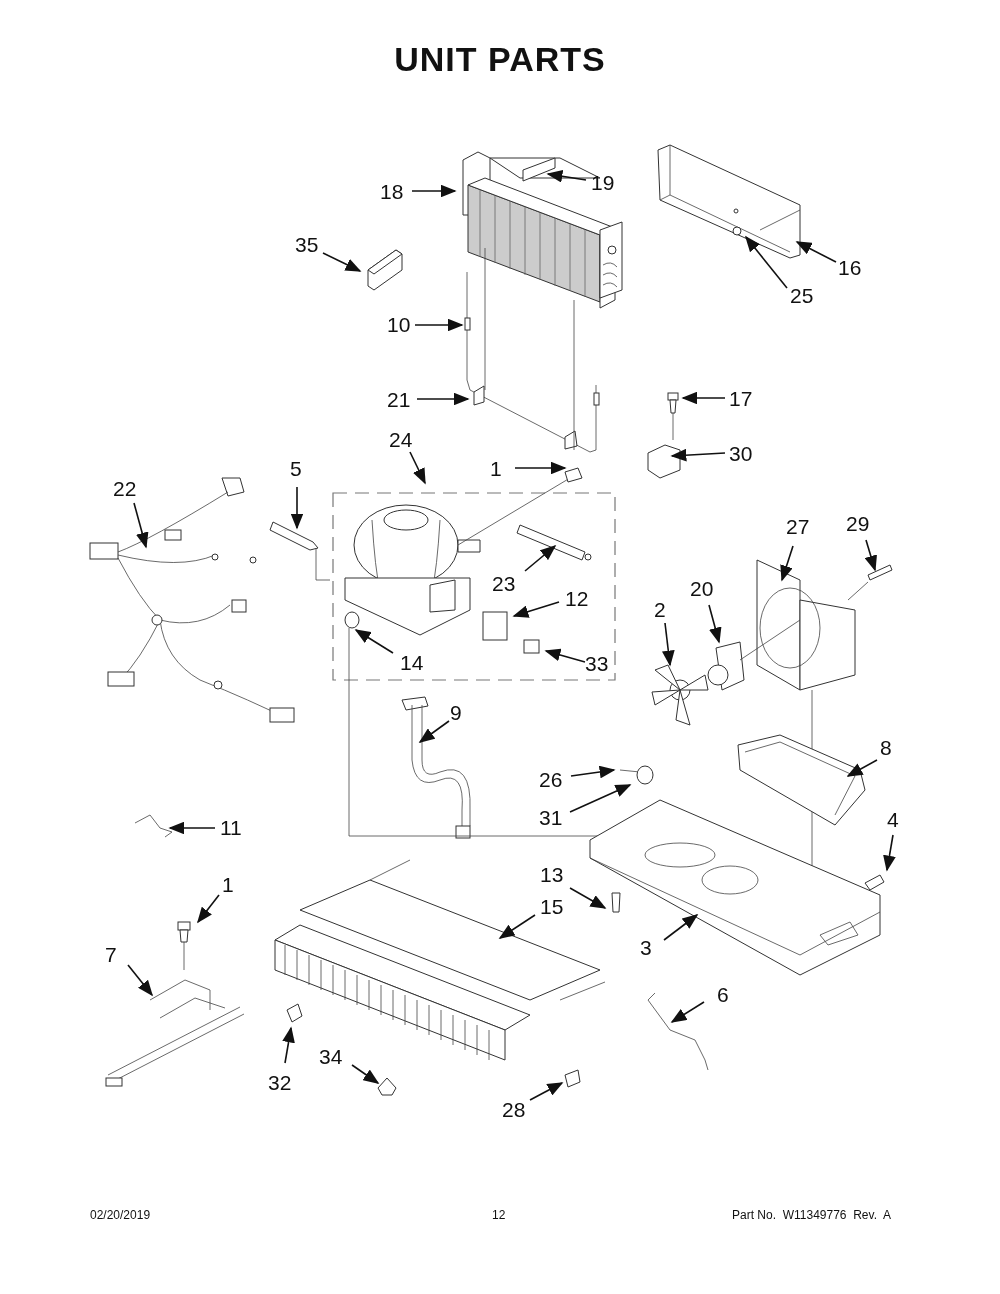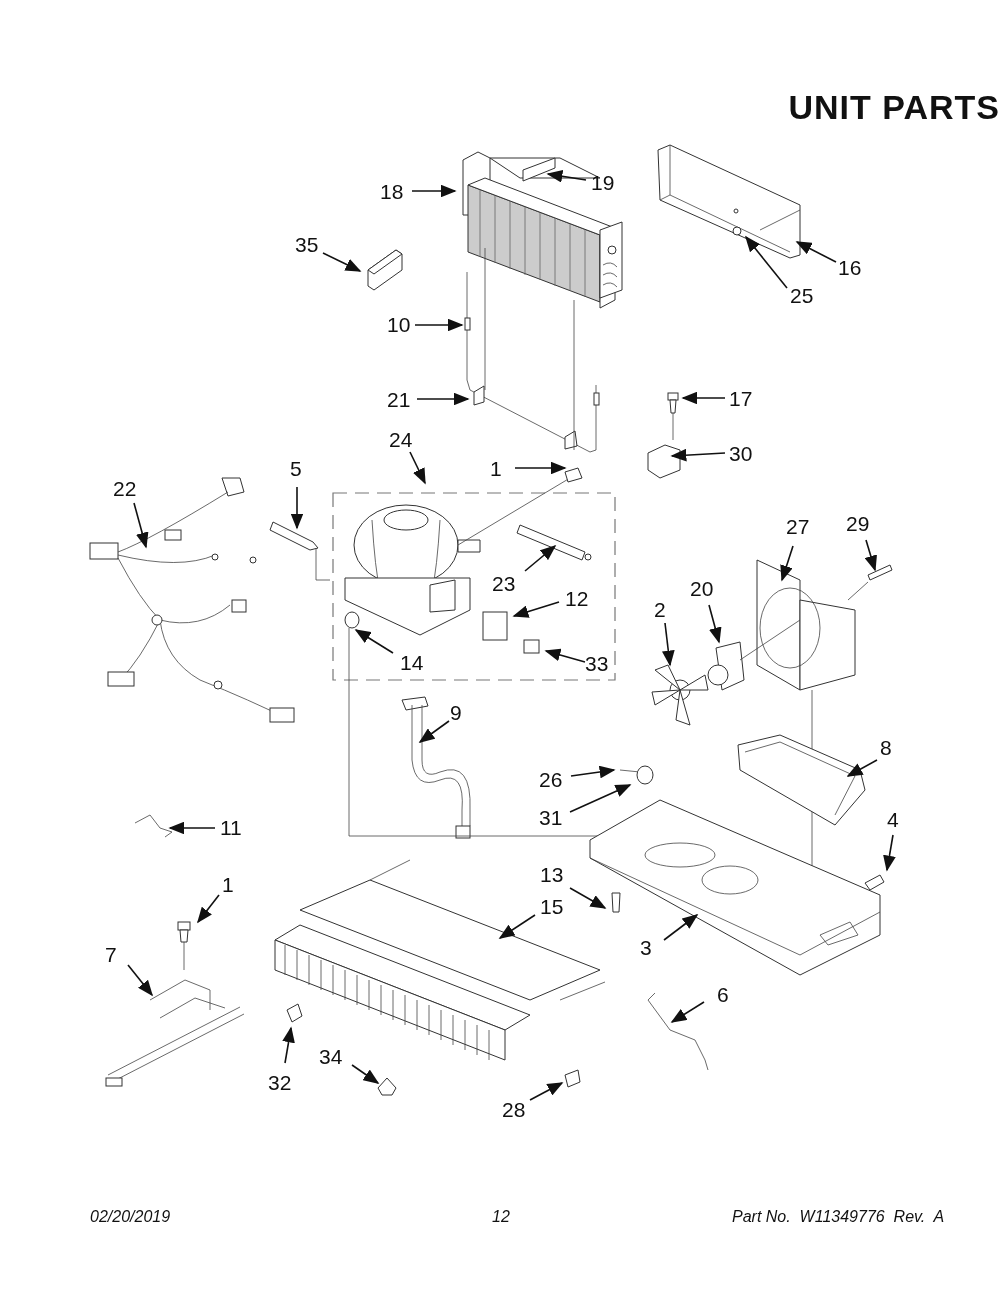--- a/index.html
+++ b/index.html
@@ -1,18 +1,18 @@
 <!DOCTYPE html>
 <html><head>
 <meta charset="utf-8">
 <style>
   html,body{margin:0;padding:0;background:#fff;}
   body{width:1000px;height:1294px;position:relative;overflow:hidden;font-family:"Liberation Sans",sans-serif;color:#111;}
-  .title{position:absolute;top:40px;left:0;width:1000px;text-align:right;font-size:34px;font-weight:bold;letter-spacing:1px;margin-top:48px;}
-  .footer{position:absolute;top:1208px;font-size:16px;font-style:italic;}
+  .title{position:absolute;top:40px;left:0;width:1000px;text-align:center;font-size:34px;font-weight:bold;letter-spacing:1px;}
+  .footer{position:absolute;top:1208px;font-size:12px;}
   #diagram{position:absolute;left:0;top:0;width:1000px;height:1294px;}
   .callout{font-family:"Liberation Sans",sans-serif;font-size:21px;fill:#111;}
   .arr{stroke:#111;stroke-width:1.6;fill:none;}
   .part{stroke:#333;stroke-width:1;fill:#fff;}
   .partg{stroke:#333;stroke-width:1;fill:#ccc;}
   .thin{stroke:#444;stroke-width:0.8;fill:none;}
   .dash{stroke:#777;stroke-width:1.2;fill:none;stroke-dasharray:14 8;}
 </style>
 </head>
 <body>

